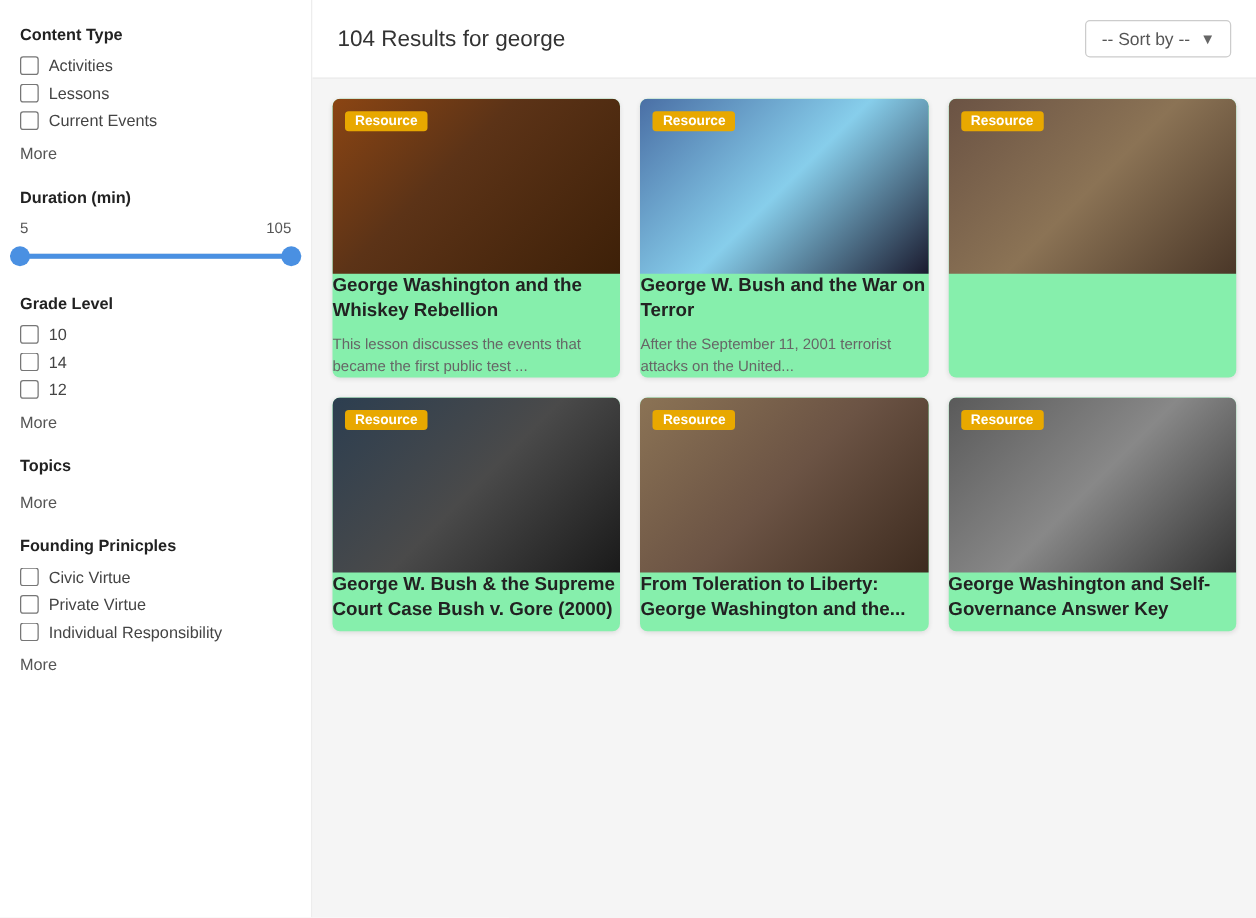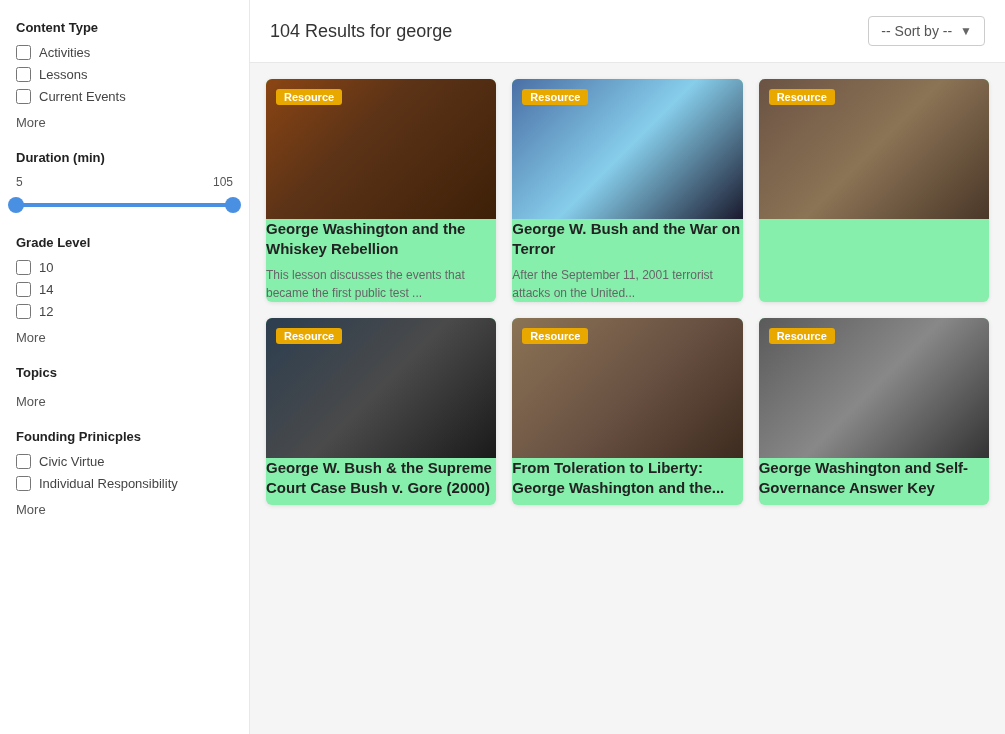--- a/index.html
+++ b/index.html
@@ -293,20 +293,24 @@
 
     <div class="filter-section">
       <div class="filter-title">Founding Prinicples</div>
       <div id="founding-principles-items">
           <div class="filter-item">
             <input type="checkbox" style="">
             <label>Civic Virtue</label>
           </div>
           <div class="filter-item">
             <input type="checkbox" style="">
+            <label>Private Virtue</label>
+          </div>
+          <div class="filter-item">
+            <input type="checkbox" style="">
             <label>Individual Responsibility</label>
           </div>
         </div>
       <span class="more-link">More</span>
     </div>
 
   </aside>
 
   <main class="main-content">
 

